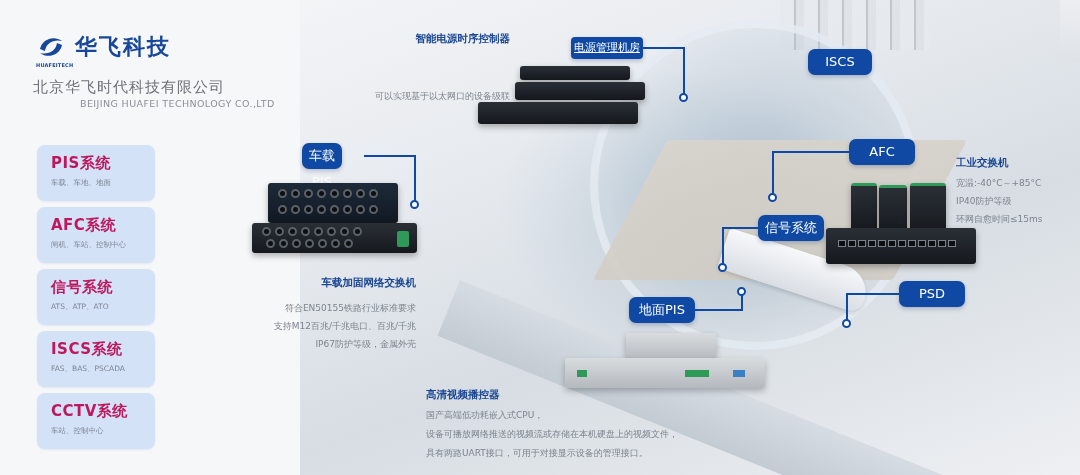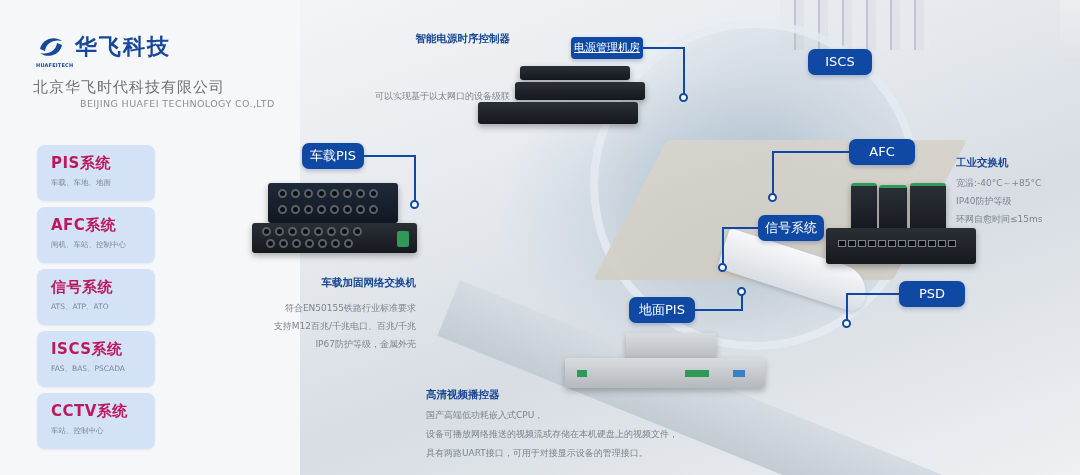--- a/index.html
+++ b/index.html
@@ -161,21 +161,21 @@
   <div class="device dev-dark" style="left:515px;top:82px;width:130px;height:18px;"></div>
   <div class="device dev-dark" style="left:478px;top:102px;width:160px;height:22px;"></div>
 
   <div class="tag tag-sm" style="left:571px;top:37px;width:72px;">电源管理机房</div>
   <div class="line" style="left:643px;top:47px;width:40px;height:2px;"></div>
   <div class="line" style="left:683px;top:47px;width:2px;height:48px;"></div>
   <div class="dot" style="left:679px;top:93px;"></div>
 
   <div class="tag" style="left:808px;top:49px;width:64px;">ISCS</div>
 
-  <div class="tag" style="left:302px;top:143px;width:62px;">车载PIS</div>
+  <div class="tag" style="left:302px;top:143px;width:40px;">车载PIS</div>
   <div class="line" style="left:364px;top:155px;width:50px;height:2px;"></div>
   <div class="line" style="left:414px;top:155px;width:2px;height:46px;"></div>
   <div class="dot" style="left:410px;top:200px;"></div>
 
   <div class="device dev-dark" style="left:268px;top:183px;width:130px;height:40px;background:linear-gradient(180deg,#1e2a3a,#111821);">
     <div class="port-row" style="left:10px;top:6px;">
         <span class="port"></span>
         <span class="port"></span>
         <span class="port"></span>
         <span class="port"></span>

